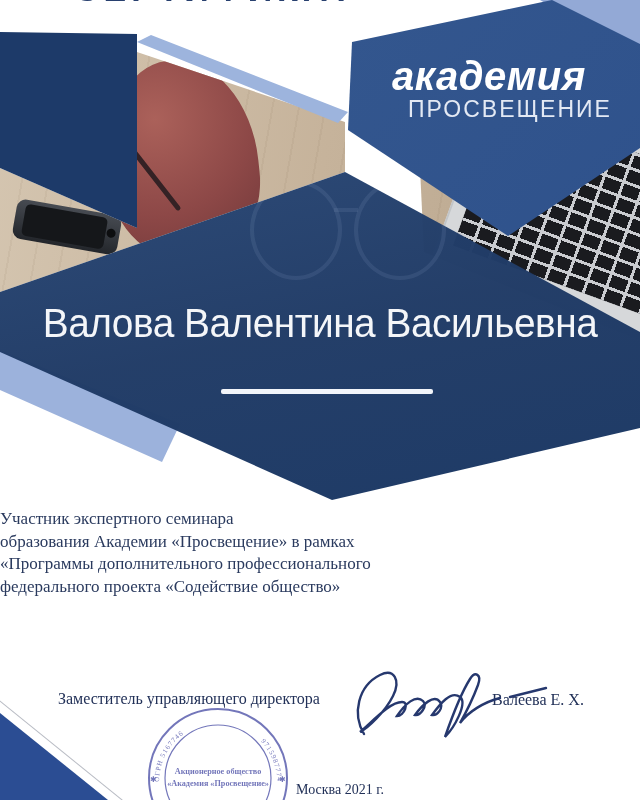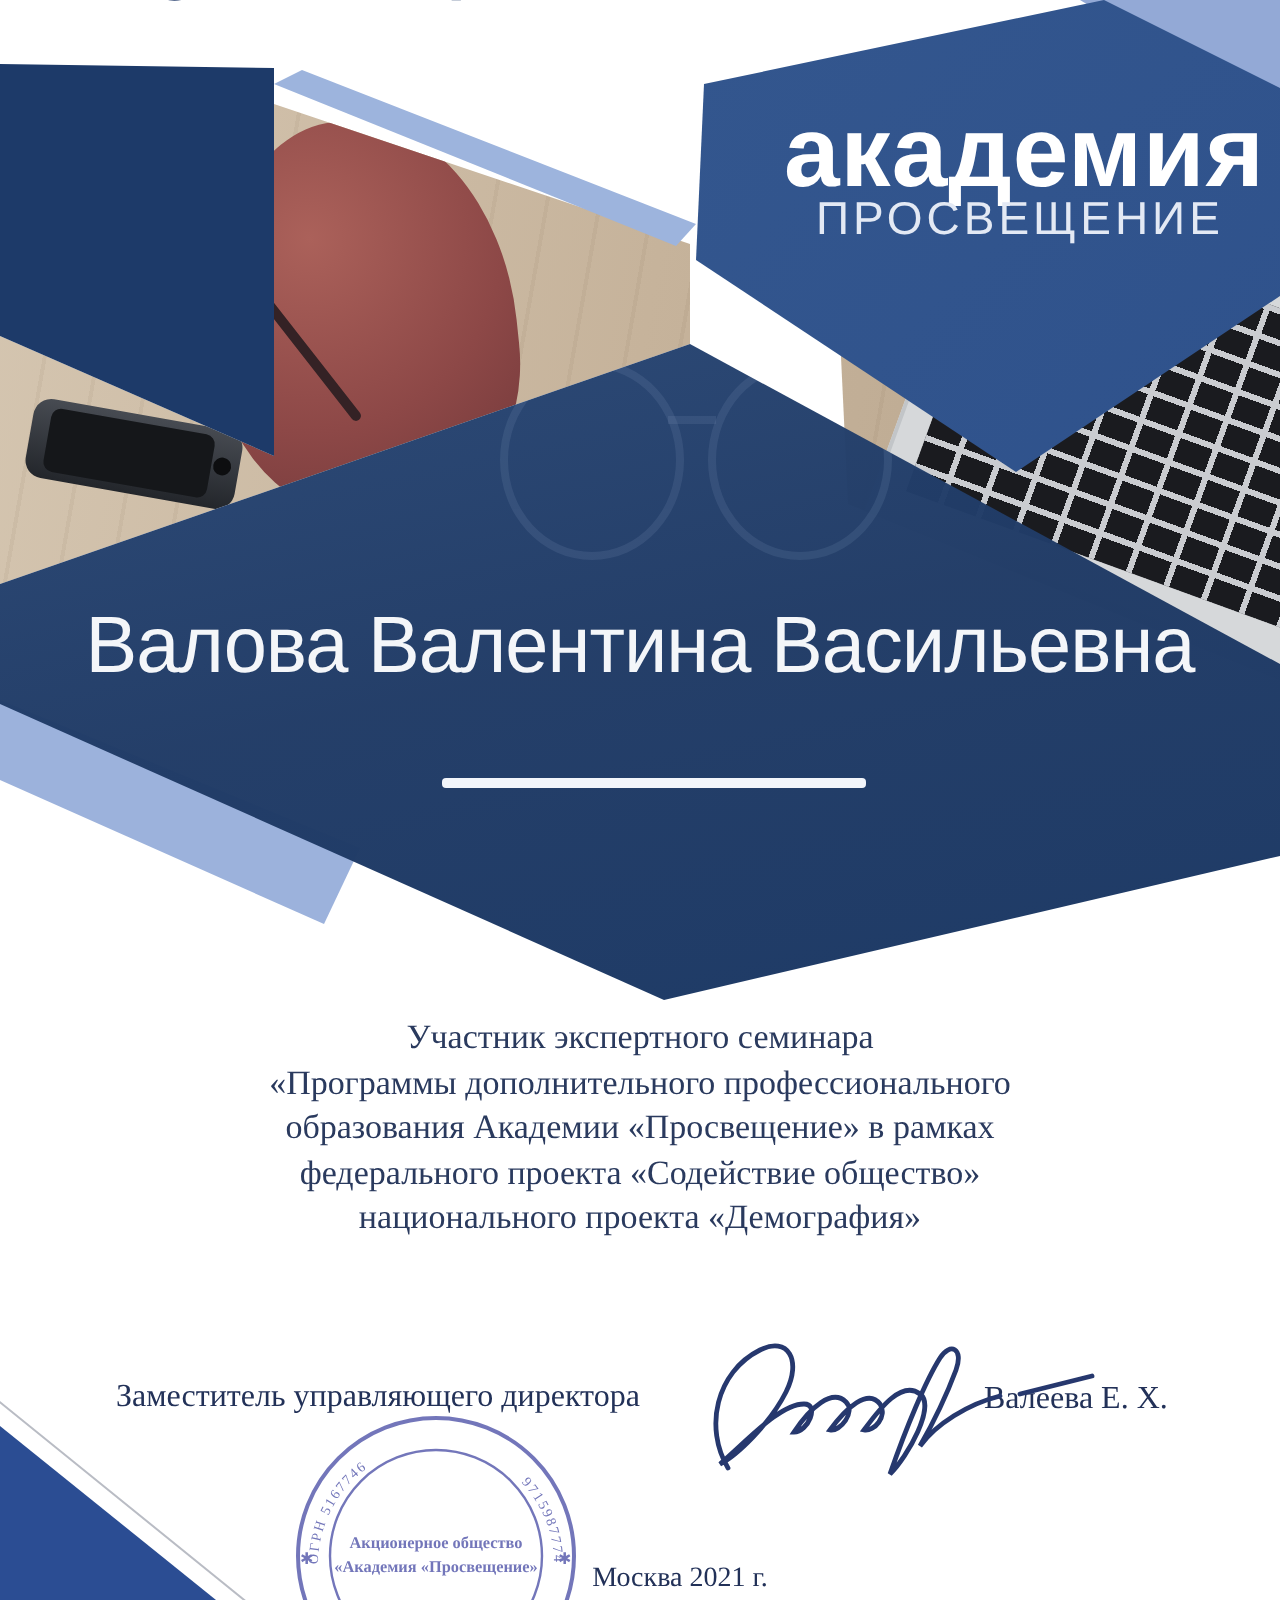--- a/index.html
+++ b/index.html
@@ -47,31 +47,31 @@
   .overlay{clip-path:polygon(0px 292px,345px 172px,640px 332px,640px 428px,332px 500px,0px 352px);
         background:linear-gradient(168deg, rgba(44,77,126,.96) 0%, rgba(32,59,102,.98) 42%, #1d3a66 72%, #1b3560 100%);}
   .glasses{position:absolute;left:250px;top:180px;width:200px;height:110px;opacity:.5;}
   .lens{position:absolute;width:84px;height:92px;border:4px solid rgba(176,196,226,.22);border-radius:50%;}
   .lens.right{left:104px;}
   .bridge{position:absolute;left:84px;top:28px;width:24px;height:12px;
         border-top:4px solid rgba(176,196,226,.22);}
 
   
   .logo{position:absolute;left:392px;top:56px;width:220px;font-family:"Liberation Sans",sans-serif;color:#fff;}
-  .logo-line1{font-weight:700;font-size:50px;line-height:40px;letter-spacing:.5px;}
+  .logo-line1{font-weight:700;font-size:40px;line-height:40px;letter-spacing:.5px;font-style:italic;}
   .logo-line2{font-weight:400;font-size:23px;line-height:26px;letter-spacing:2px;color:#e3e9f4;margin-left:16px;}
 
   
   .name{position:absolute;left:0;top:301px;width:640px;text-align:center;
         font-family:"Liberation Sans",sans-serif;font-weight:400;font-size:40px;
         color:#f4f6f9;letter-spacing:-.5px;transform:scaleX(.97);}
   .divider{position:absolute;left:221px;top:389px;width:212px;height:5px;background:#f2f5fa;border-radius:2px;}
 
   
-  .description{position:absolute;left:0;top:508px;width:640px;text-align:center;
+  .description{position:absolute;left:0;top:508px;width:640px;
         font-size:17px;line-height:22.5px;color:#2a3a5e;}
 
   
   .signer-title{position:absolute;left:58px;top:690px;font-size:16px;color:#223158;}
   .signer-name{position:absolute;left:492px;top:691px;font-size:16px;color:#223158;}
   .place-date{position:absolute;left:20px;top:782px;width:640px;text-align:center;font-size:14px;color:#223158;}
   .signature-svg{position:absolute;left:350px;top:652px;}
   .stamp-svg{position:absolute;left:146px;top:706px;opacity:.85;}
   .corner-triangle{clip-path:polygon(0px 713px,108px 800px,0px 800px);background:#2b4d93;}
   .corner-hairline{position:absolute;left:-8px;top:694px;width:190px;height:1px;background:#b9bcc4;
@@ -123,24 +123,23 @@
       <div class="lens right"></div>
       <div class="bridge"></div>
     </div>
   </div>
 
   <div class="name">Валова Валентина Васильевна</div>
   <div class="divider"></div>
 
   <div class="description">
     <div>Участник экспертного семинара</div>
+    <div>образования Академии «Просвещение» в рамках</div>
     <div>«Программы дополнительного профессионального</div>
-    <div>образования Академии «Просвещение» в рамках</div>
     <div>федерального проекта «Содействие общество»</div>
-    <div>национального проекта «Демография»</div>
   </div>
 
   <div class="layer corner-triangle"></div>
   <div class="corner-hairline"></div>
 
   <div class="signer-title">Заместитель управляющего директора</div>
   <div class="signer-name">Валеева Е. Х.</div>
   <div class="place-date">Москва 2021 г.</div>
 
   <svg class="signature-svg" width="230" height="95" viewBox="0 0 230 95">

